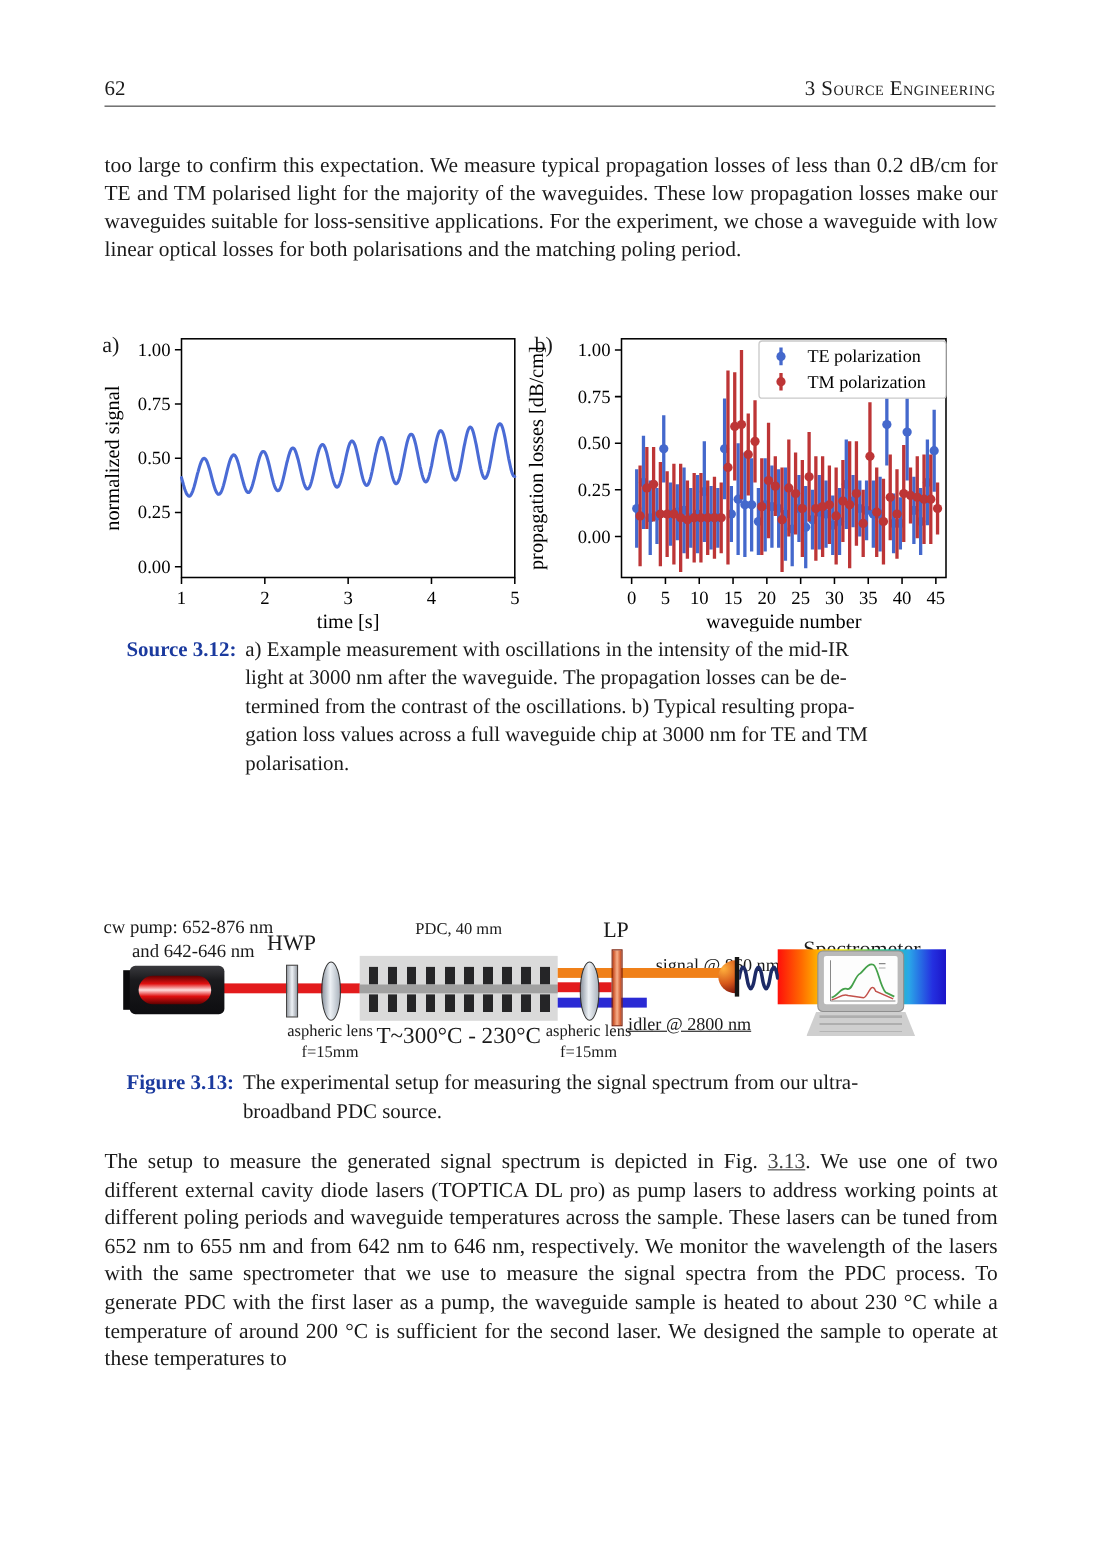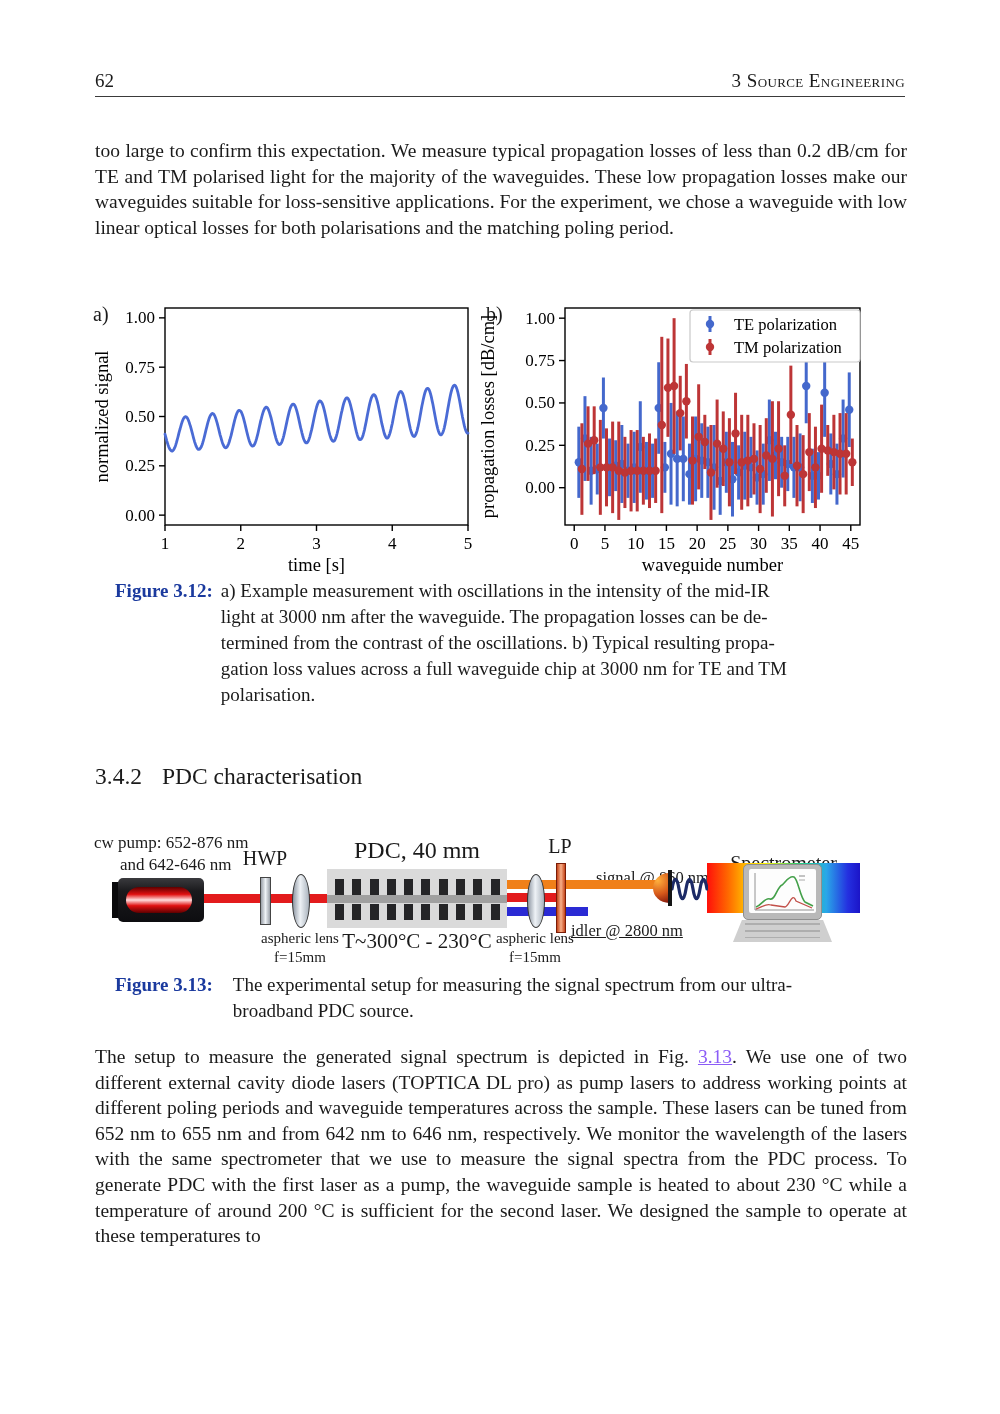--- a/index.html
+++ b/index.html
@@ -8,31 +8,31 @@
   .abs{position:absolute;}
   
   #header{left:95px;top:70px;width:810px;height:26px;border-bottom:1.6px solid #3a3a3a;
           font-size:19px;}
   #header .pgnum{position:absolute;left:0;top:0;}
   #header .running{position:absolute;right:0;top:0;font-variant:small-caps;letter-spacing:.4px;}
   
   .para{font-size:19.5px;line-height:25.6px;text-align:justify;width:812px;}
   #para1{left:95px;top:138px;}
   #para2{left:95px;top:1044px;}
-  .figref{color:#8b5cf6;text-decoration:underline;}
+  .figref{color:#404040;text-decoration:underline;}
   
   .panel-label{font-size:20px;}
   #label-a{left:93px;top:303px;}
   #label-b{left:486px;top:303px;}
   
   .caption{display:flex;font-size:19px;line-height:26px;}
   .caption .lbl{font-weight:bold;color:#1b3a9e;white-space:nowrap;margin-right:8px;}
   .caption .txt{white-space:pre-line;width:645px;}
   #cap312{left:115px;top:578px;width:780px;}
-  #cap313{left:115px;top:972px;width:780px;gap:12px;}
+  #cap313{left:115px;top:972px;width:780px;}
   
   #heading{left:95px;top:763px;font-size:23.5px;}
   #heading .num{margin-right:20px;}
   
   #diagram{left:90px;top:833px;width:820px;height:145px;font-size:17px;}
   #diagram .dlabel{position:absolute;white-space:nowrap;}
   .beam{position:absolute;z-index:1;}
   #laser{left:28px;top:45px;width:86px;height:44px;border-radius:5px;z-index:2;
          background:linear-gradient(180deg,#3a3a3e,#1a1a1d 30%,#0d0d10);}
   #laser-cap{left:22px;top:49px;width:10px;height:36px;background:#0a0a0c;z-index:1;}
@@ -332,31 +332,28 @@
       <rect x="212" y="12" width="170" height="52" fill="#ffffff" stroke="#c9c9c9" stroke-width="1.2" rx="3"></rect>
       <line x1="232" y1="18" x2="232" y2="34" stroke="#4468cc" stroke-width="3"></line>
       <circle cx="232" cy="26" r="4.2" fill="#4468cc"></circle>
       <text x="256" y="31.5" font-size="16.5">TE polarization</text>
       <line x1="232" y1="41" x2="232" y2="57" stroke="#bd3536" stroke-width="3"></line>
       <circle cx="232" cy="49" r="4.2" fill="#bd3536"></circle>
       <text x="256" y="54.5" font-size="16.5">TM polarization</text>
     </svg>
 
   <div id="cap312" class="abs caption">
-    <span class="lbl">Figure 3.12:</span>
+    <span class="lbl">Source 3.12:</span>
     <span class="txt">a) Example measurement with oscillations in the intensity of the mid-IR
 light at 3000 nm after the waveguide.  The propagation losses can be de-
 termined from the contrast of the oscillations. b) Typical resulting propa-
 gation loss values across a full waveguide chip at 3000 nm for TE and TM
 polarisation.</span>
   </div>
 
-  <div id="heading" class="abs">
-    <span class="num">3.4.2</span><span>PDC characterisation</span>
-  </div>
 
   <div id="diagram" class="abs">
     <div class="dlabel" style="left:4px;top:0;">cw pump: 652-876 nm</div>
     <div class="dlabel" style="left:30px;top:22px;">and 642-646 nm</div>
 
     <div id="laser-cap" class="abs"></div>
     <div id="laser" class="abs">
       <div id="laser-stripe"></div>
     </div>
 
@@ -364,21 +361,21 @@
 
     <div class="dlabel" style="left:148px;top:14px;width:54px;text-align:center;font-size:20px;">HWP</div>
     <div class="abs plate-hwp"></div>
 
     <div id="lens1" class="abs lens"></div>
     <div class="dlabel small2" style="left:160px;top:96px;width:100px;">
       <span>aspheric lens</span><br>
       <span>f=15mm</span>
     </div>
 
-    <div class="dlabel" style="left:237px;top:4px;width:180px;text-align:center;font-size:24px;">PDC, 40 mm</div>
+    <div class="dlabel" style="left:237px;top:4px;width:180px;text-align:center;font-size:15px;">PDC, 40 mm</div>
     <div id="pdc-box" class="abs">
       <div id="pdc-row1"></div>
       <div id="pdc-stripe"></div>
       <div id="pdc-row2"></div>
     </div>
     <div class="dlabel" style="left:237px;top:96px;width:180px;text-align:center;font-size:21px;">T~300°C - 230°C</div>
 
     <div id="beam-orange" class="beam"></div>
     <div id="beam-red2" class="beam"></div>
     <div id="beam-blue" class="beam"></div>

